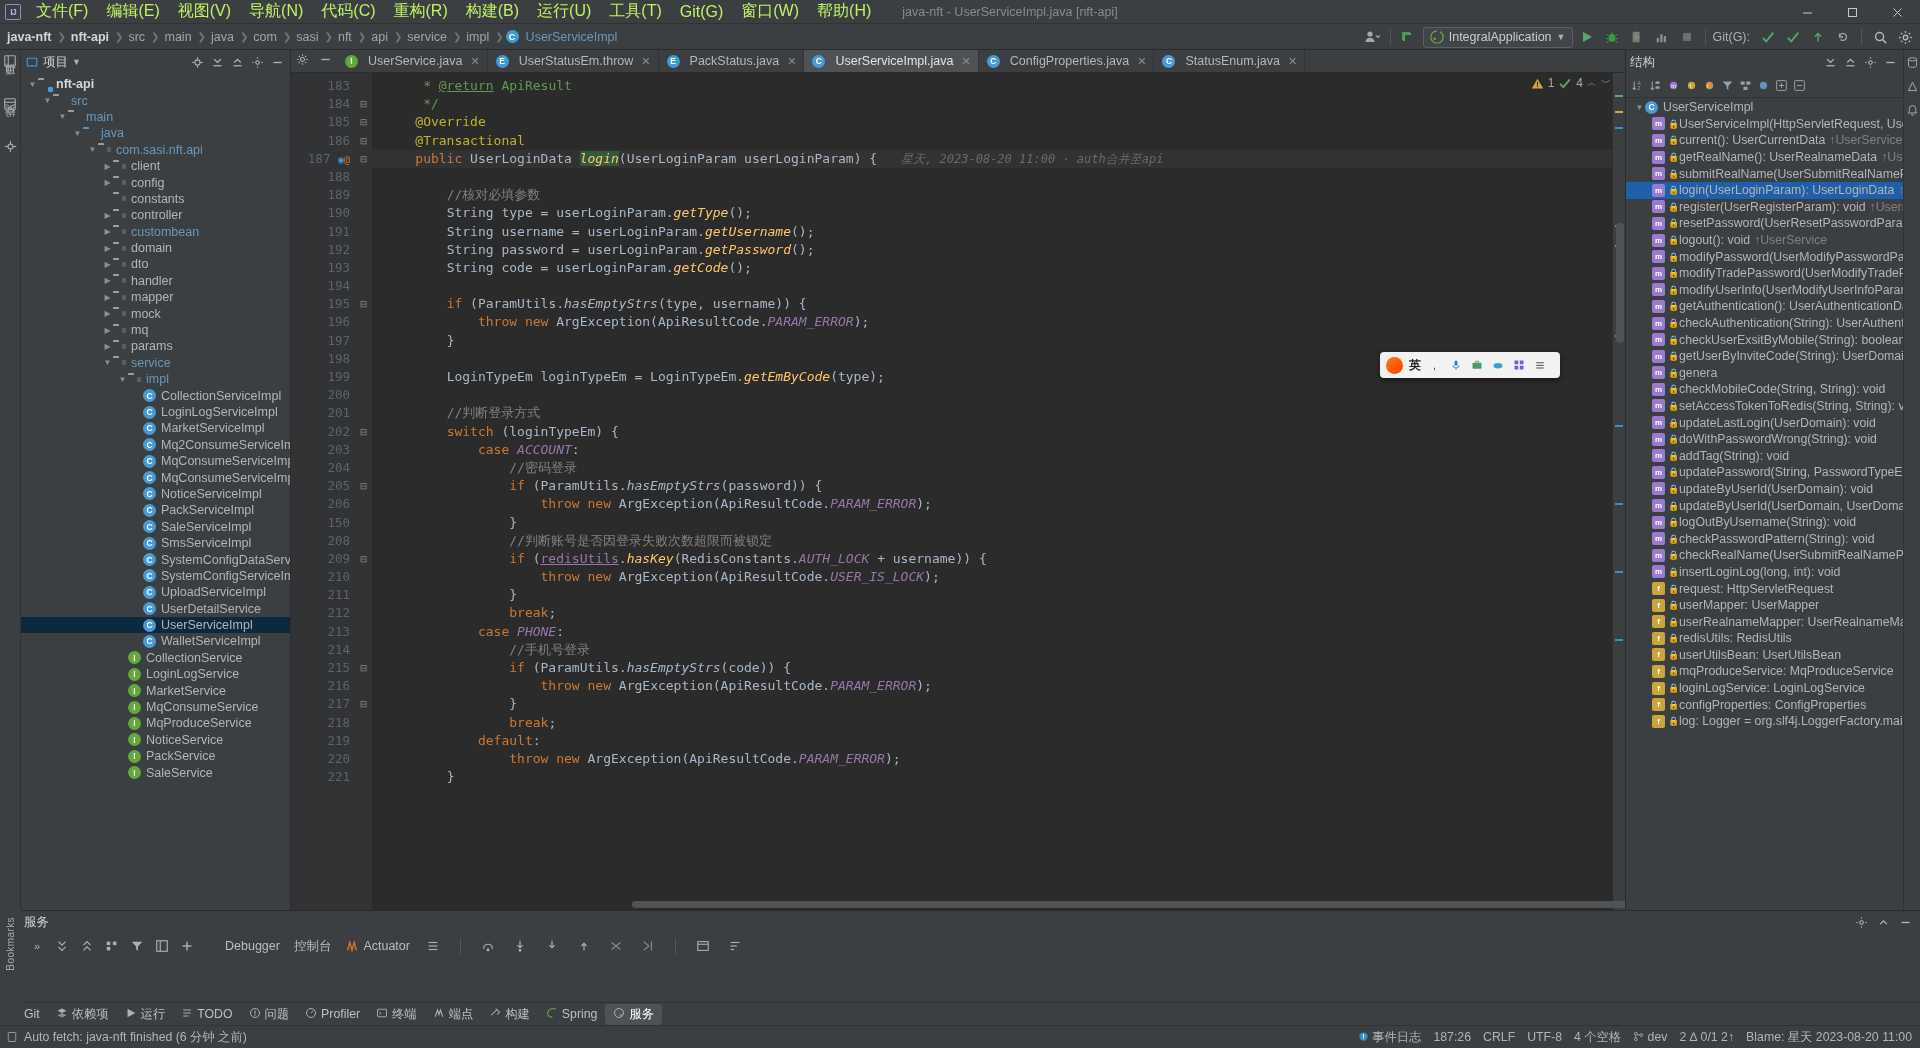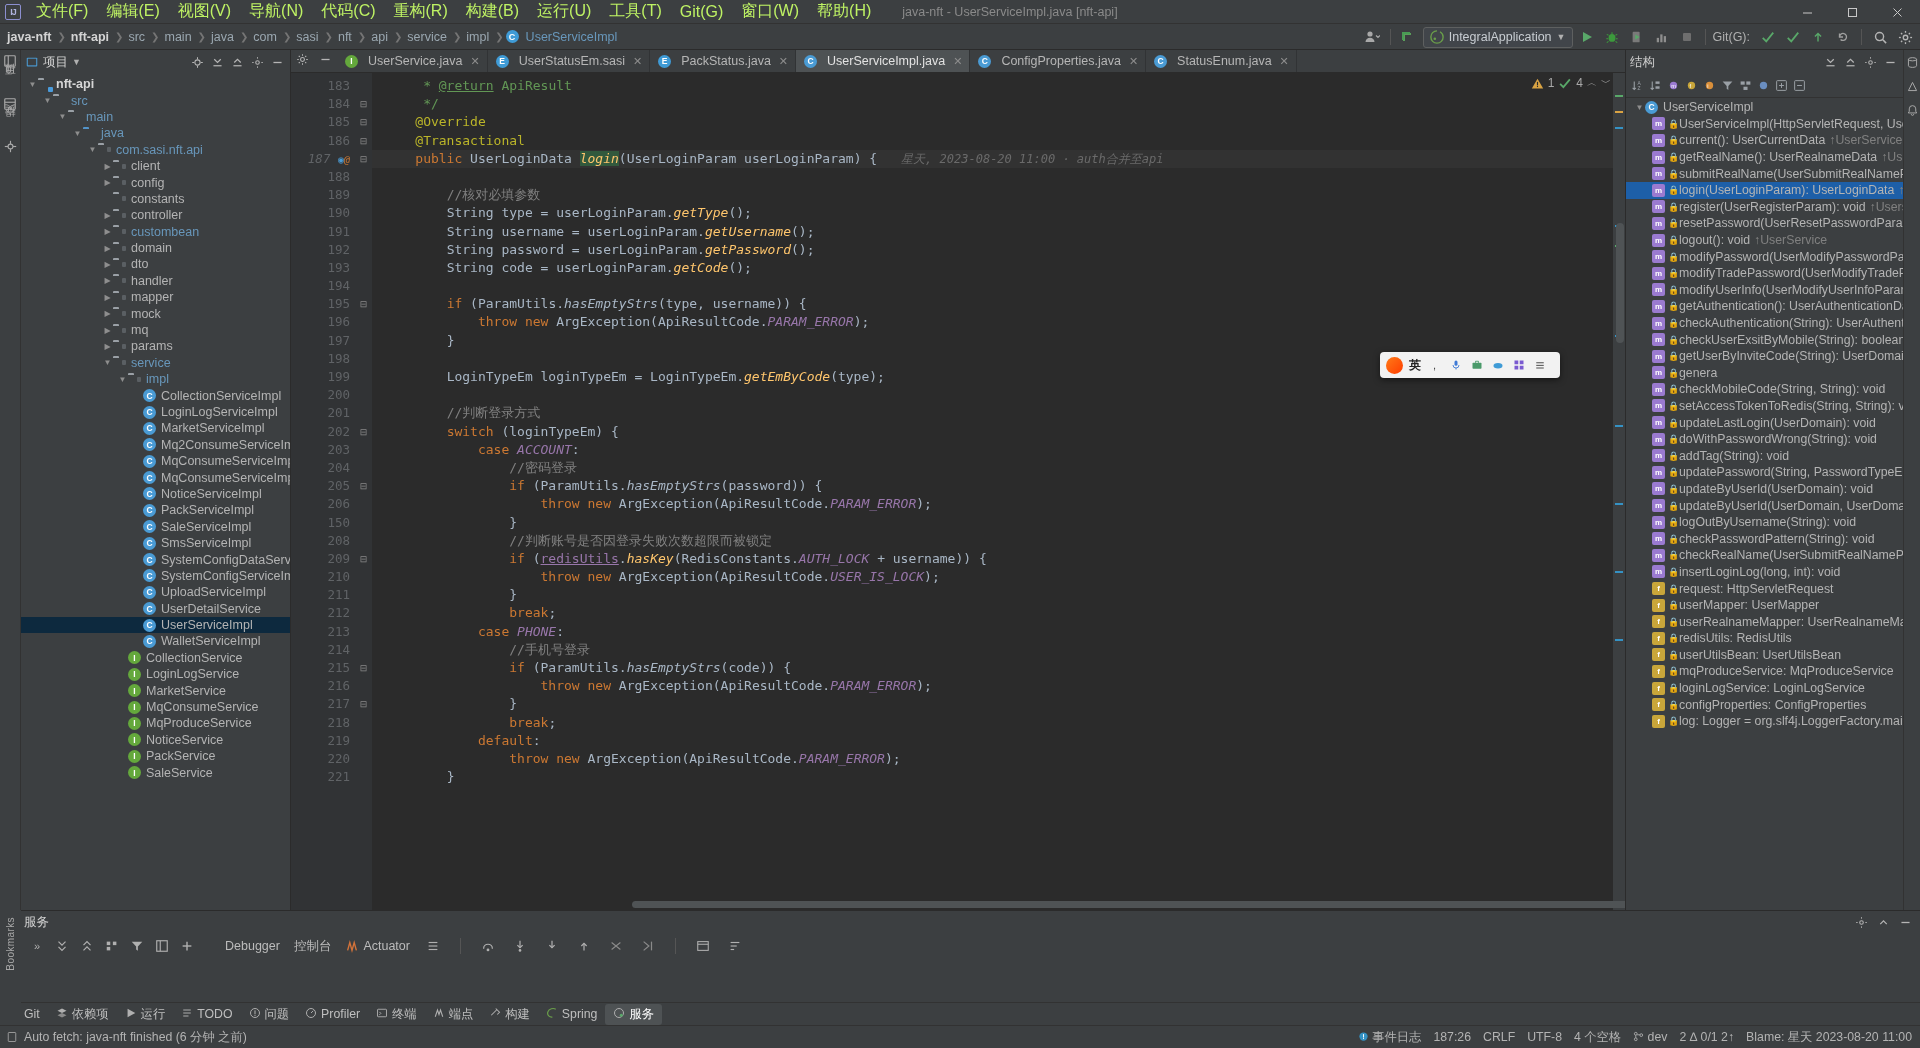--- a/index.html
+++ b/index.html
@@ -733,21 +733,21 @@
           </span>
         </div>
         <div id="editor-tabs" style="display:flex">
             <div class="tab">
               <span class="cic" style="background:#64a83c">I</span>
               <span>UserService.java</span>
               <span class="x">✕</span>
             </div>
             <div class="tab">
               <span class="cic" style="background:#3f9bd6">E</span>
-              <span>UserStatusEm.sasi</span>
+              <span>UserStatusEm.throw</span>
               <span class="x">✕</span>
             </div>
             <div class="tab">
               <span class="cic" style="background:#3f9bd6">E</span>
               <span>PackStatus.java</span>
               <span class="x">✕</span>
             </div>
             <div class="tab active">
               <span class="cic" style="background:#4a9bd4">C</span>
               <span>UserServiceImpl.java</span>
@@ -766,21 +766,21 @@
           </div>
         <div class="tabs-right"></div>
       </div>
 
       <div class="editor-body">
         <div class="gutter" id="gutter">
             <div class="gline">183</div>
             <div class="gline">184</div>
             <div class="gline">185</div>
             <div class="gline">186</div>
-            <div class="gline" style="position: relative; font-style: italic;">187 <span style="color:#4a9bd4;font-size:10px">◉</span><span style="color:#cc7832;font-size:10px">@</span></div>
+            <div class="gline" style="position: relative;">187 <span style="color:#4a9bd4;font-size:10px">◉</span><span style="color:#cc7832;font-size:10px">@</span></div>
             <div class="gline">188</div>
             <div class="gline">189</div>
             <div class="gline">190</div>
             <div class="gline">191</div>
             <div class="gline">192</div>
             <div class="gline">193</div>
             <div class="gline">194</div>
             <div class="gline">195</div>
             <div class="gline">196</div>
             <div class="gline">197</div>

